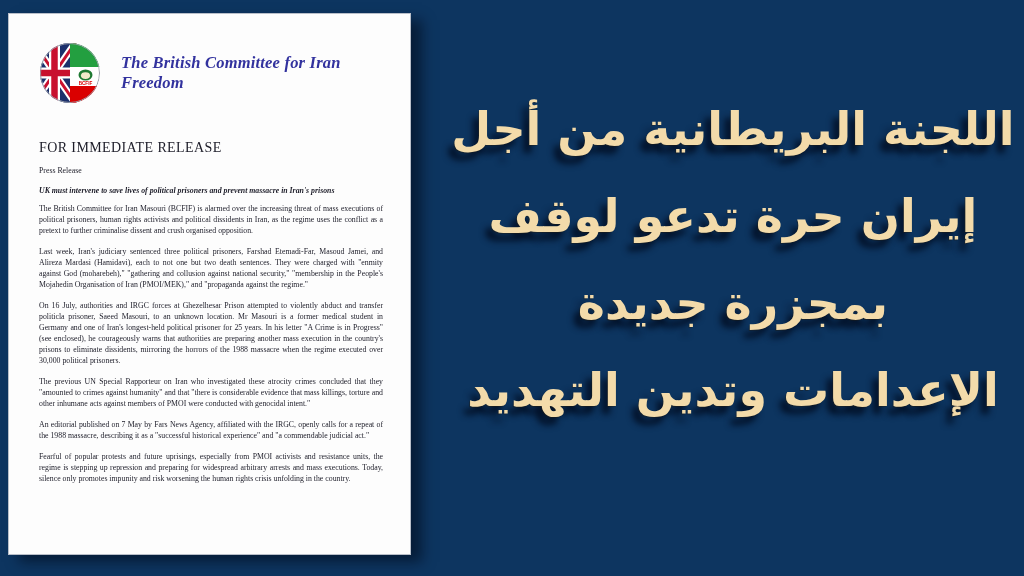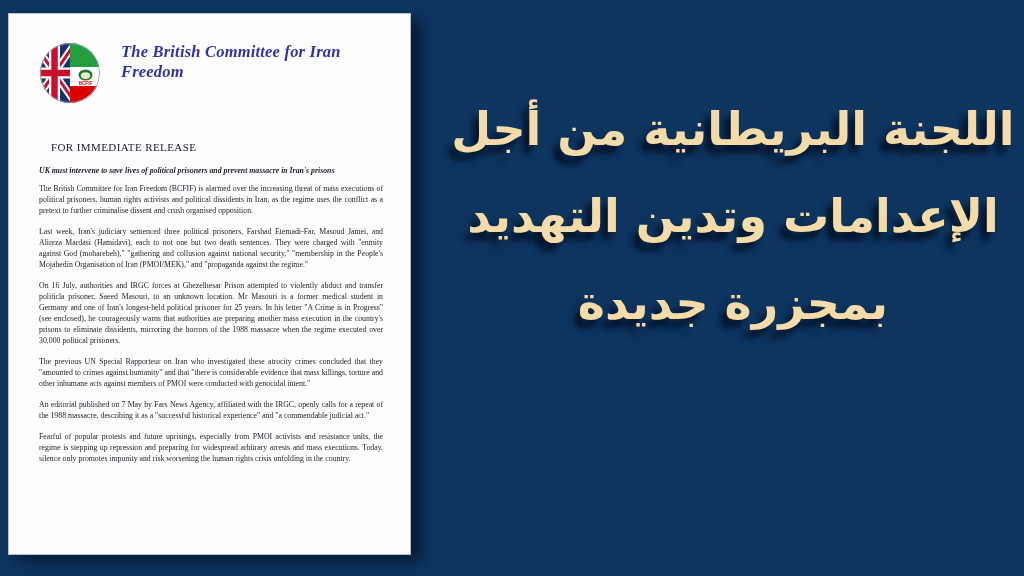--- a/index.html
+++ b/index.html
@@ -13,37 +13,37 @@
   
   .page {
     position: absolute; left: 8px; top: 13px;
     width: 403px; height: 542px;
     background: #fdfdfd;
     border: 1px solid #b9bfc9;
     box-shadow: 11px 7px 12px rgba(1, 10, 24, 0.55);
     box-sizing: border-box;
   }
   .page-header {
-    display: flex; 
+    display: flex; align-items: center;
     margin: 28px 26px 0 30px;
   }
   .logo { width: 62px; height: 62px; flex: 0 0 62px; }
   .org-title {
     margin-left: 20px;
     font-family: "Liberation Serif", serif;
     font-style: italic; font-weight: bold;
     font-size: 16.5px; color: #32329e;
     letter-spacing: 0.2px;
   }
   .page-body {
     margin: 38px 27px 0 30px;
     font-size: 7.8px; line-height: 11px;
     color: #1c1c28; text-align: justify;
   }
-  .release-line { font-size: 11px; letter-spacing: 0.4px; margin: 0 0 12px 12px; }
+  .release-line { font-size: 14px; letter-spacing: 0.4px; margin: 0 0 12px 0; }
   .press-label { margin: 0 0 9px 0; }
   .doc-headline { font-weight: bold; margin: 0 0 7px 0; font-style: italic; }
   .page-body p.para { margin: 0 0 10px 0; }
 
   
   .overlay {
     position: absolute; left: 444px; right: 2px; top: 86px;
     direction: rtl; text-align: center;
     font-family: "DejaVu Sans", sans-serif;
     font-weight: bold;
@@ -94,29 +94,31 @@
           <ellipse cx="46.5" cy="33.6" rx="4.6" ry="3.4" fill="#f2e9c9"></ellipse>
           <text x="46.5" y="42.5" text-anchor="middle" font-size="4.6" font-family="Liberation Sans, sans-serif" font-weight="bold" fill="#da0000">BCFIF</text>
           <circle cx="31" cy="31" r="29.5" fill="none" stroke="#9aa0aa" stroke-width="1"></circle>
         </g>
       </svg>
       <div class="org-title">The British Committee for Iran Freedom</div>
     </div>
 
     <div class="page-body">
       <p class="release-line">FOR IMMEDIATE RELEASE</p>
+      <p class="press-label">Press Release</p>
       <p class="doc-headline">UK must intervene to save lives of political prisoners and prevent massacre in Iran's prisons</p>
-      <p class="para">The British Committee for Iran Freedom (BCFIF) is alarmed over the increasing threat of mass executions of political prisoners, human rights activists and political dissidents in Iran, as the regime uses the conflict as a pretext to further criminalise dissent and crush organised opposition.</p>
+      <p class="para">The British Committee for Iran Masouri (BCFIF) is alarmed over the increasing threat of mass executions of political prisoners, human rights activists and political dissidents in Iran, as the regime uses the conflict as a pretext to further criminalise dissent and crush organised opposition.</p>
       <p class="para">Last week, Iran's judiciary sentenced three political prisoners, Farshad Etemadi-Far, Masoud Jamei, and Alireza Mardasi (Hamidavi), each to not one but two death sentences. They were charged with "enmity against God (moharebeh)," "gathering and collusion against national security," "membership in the People's Mojahedin Organisation of Iran (PMOI/MEK)," and "propaganda against the regime."</p>
       <p class="para">On 16 July, authorities and IRGC forces at Ghezelhesar Prison attempted to violently abduct and transfer politicla prisoner, Saeed Masouri, to an unknown location. Mr Masouri is a former medical student in Germany and one of Iran's longest-held political prisoner for 25 years. In his letter "A Crime is in Progress" (see enclosed), he courageously warns that authorities are preparing another mass execution in the country's prisons to eliminate dissidents, mirroring the horrors of the 1988 massacre when the regime executed over 30,000 political prisoners.</p>
       <p class="para">The previous UN Special Rapporteur on Iran who investigated these atrocity crimes concluded that they "amounted to crimes against humanity" and that "there is considerable evidence that mass killings, torture and other inhumane acts against members of PMOI were conducted with genocidal intent."</p>
       <p class="para">An editorial published on 7 May by Fars News Agency, affiliated with the IRGC, openly calls for a repeat of the 1988 massacre, describing it as a "successful historical experience" and "a commendable judicial act."</p>
       <p class="para">Fearful of popular protests and future uprisings, especially from PMOI activists and resistance units, the regime is stepping up repression and preparing for widespread arbitrary arrests and mass executions. Today, silence only promotes impunity and risk worsening the human rights crisis unfolding in the country.</p>
     </div>
   </div>
 
   <div class="overlay">
     <div class="ar-line">اللجنة البريطانية من أجل</div>
+    <div class="ar-line">إيران حرة تدعو لوقف</div>
+    <div class="ar-line">بمجزرة جديدة</div>
     <div class="ar-line">الإعدامات وتدين التهديد</div>
-    <div class="ar-line">بمجزرة جديدة</div>
   </div>
 
 </div>
 
 </body></html>

